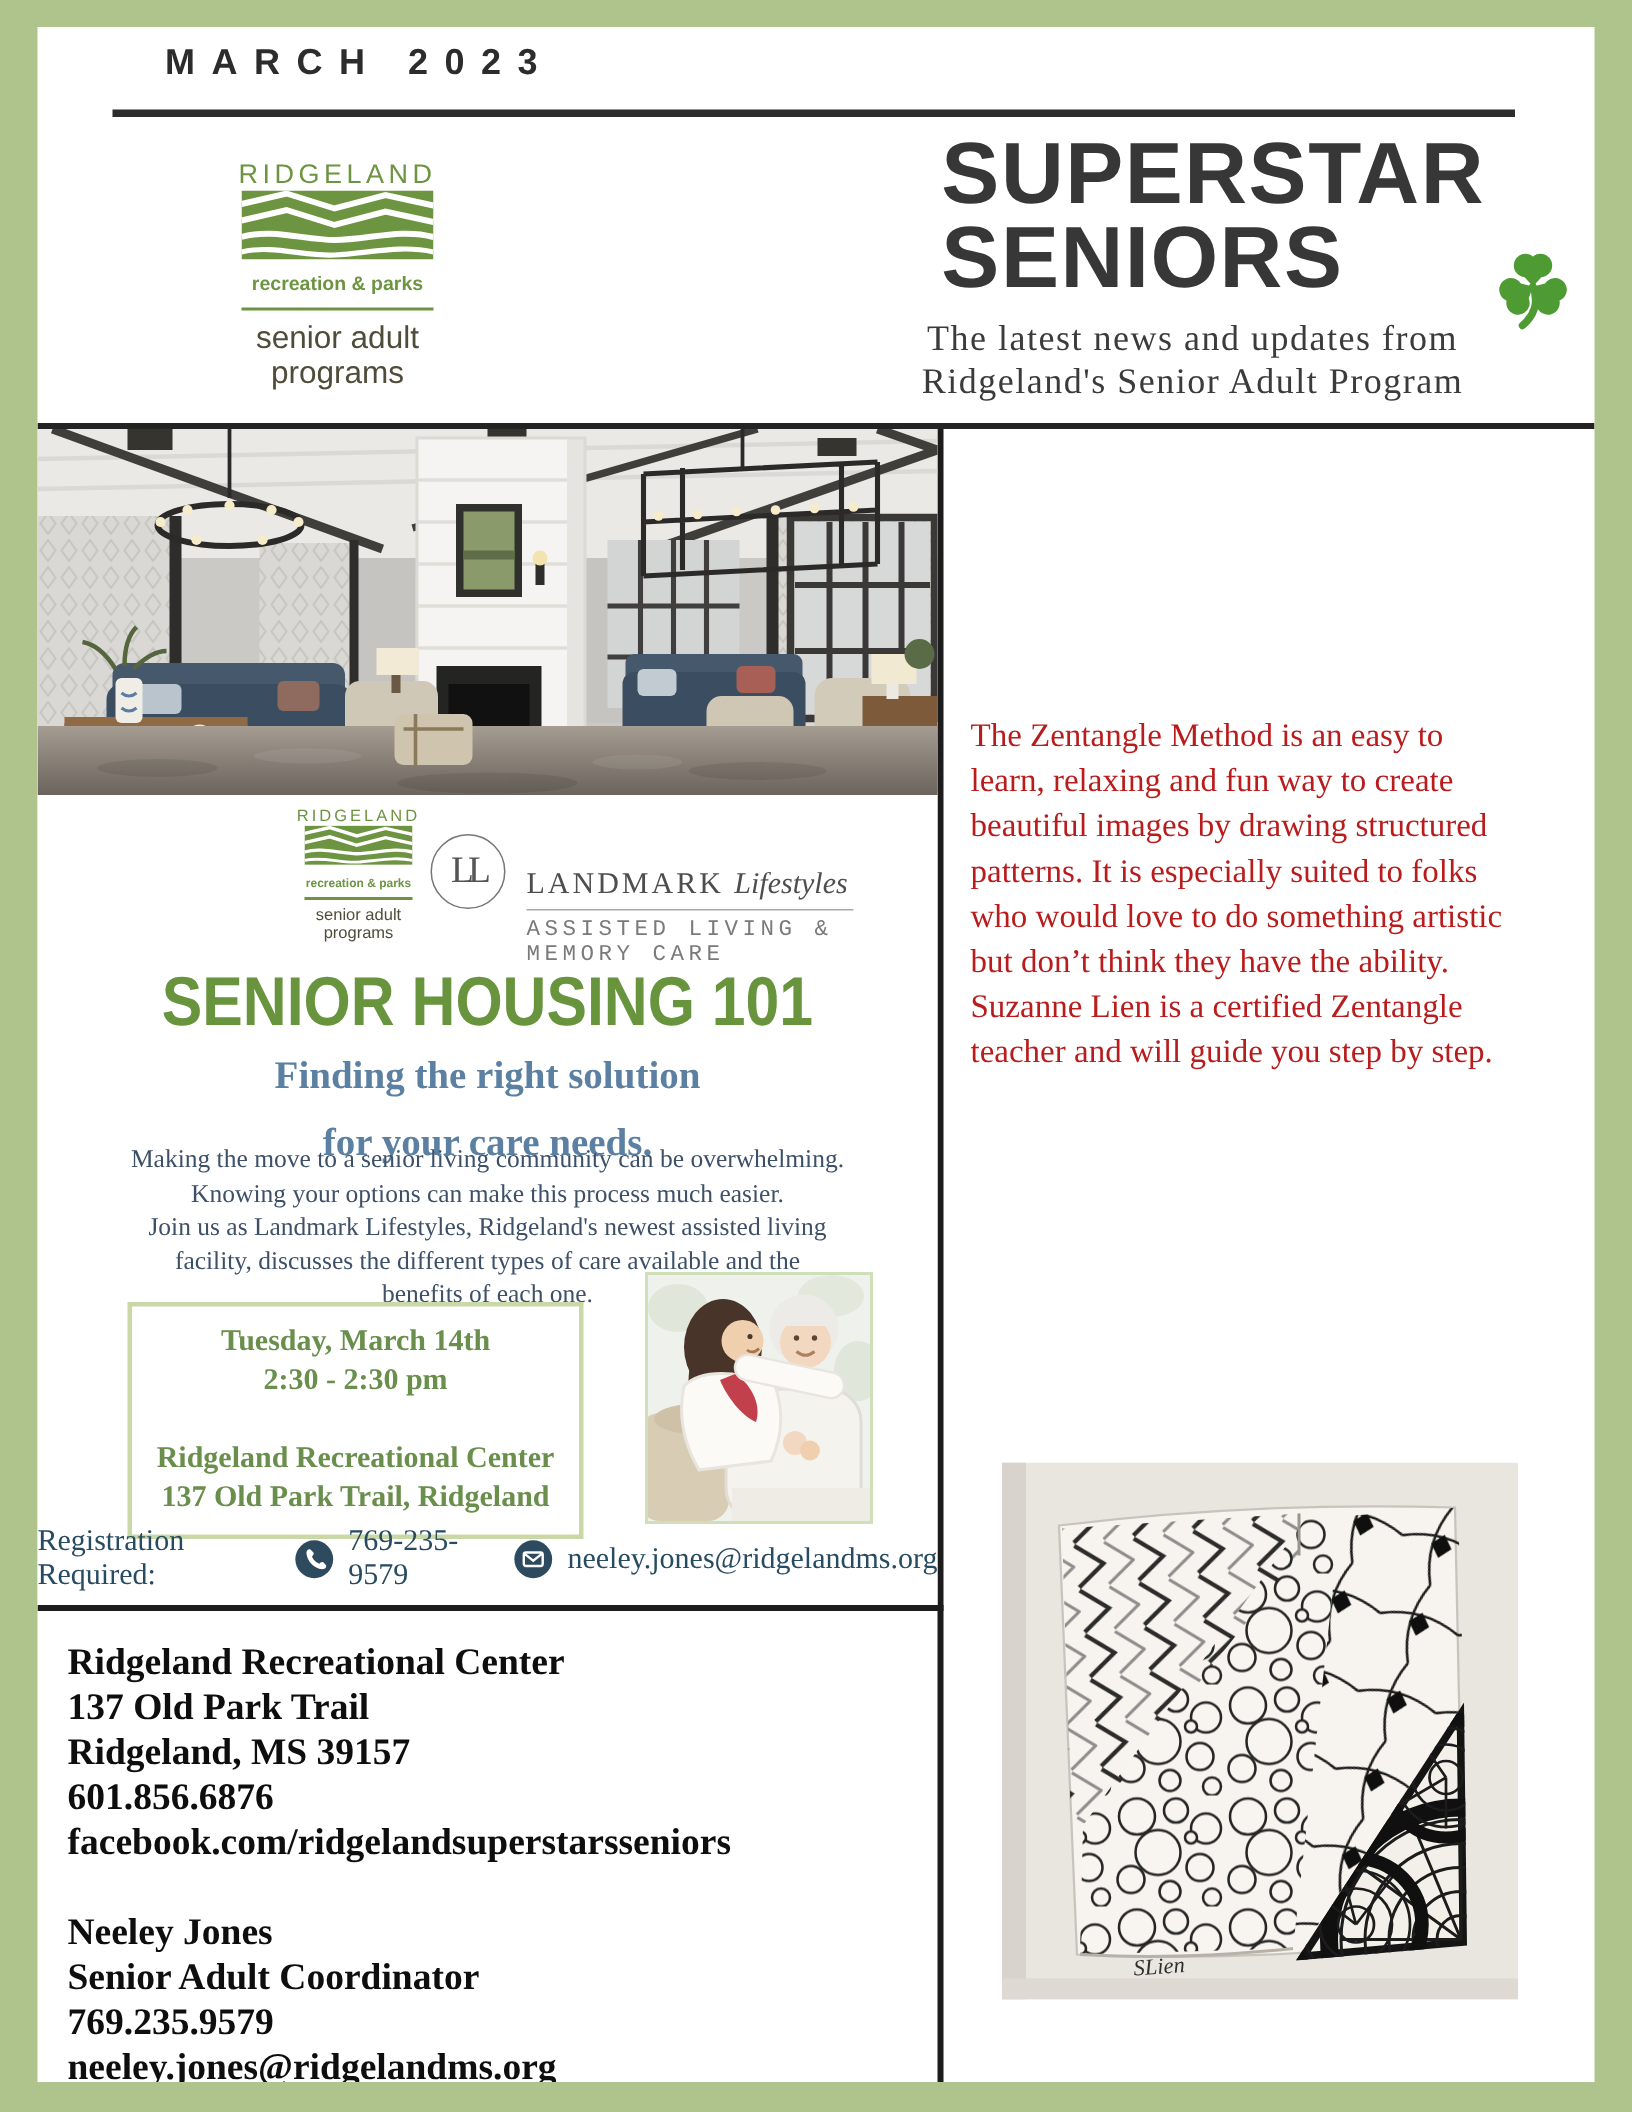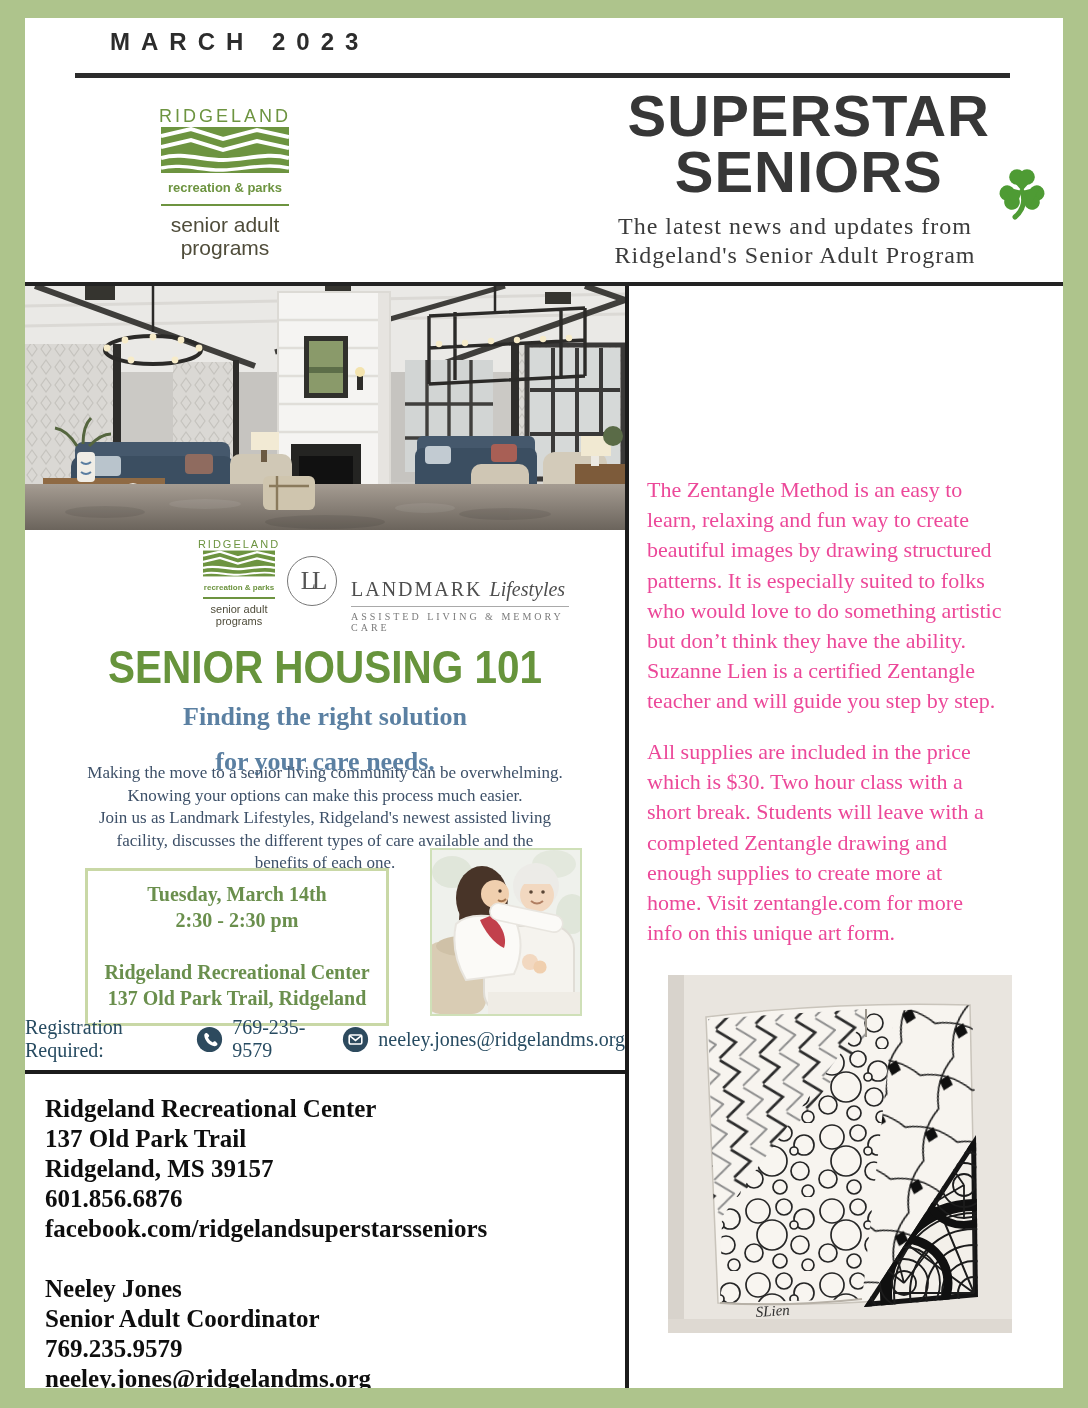--- a/index.html
+++ b/index.html
@@ -27,21 +27,21 @@
   .vdiv{left:600px;top:268px;width:4px;height:1102px;background:#1c1c1c;}
   .rule3{left:0px;top:1052px;width:604px;height:4px;background:#1c1c1c;}
 
   .rlogo{left:118px;top:88px;width:164px;text-align:center;}
   .rlogo .rname{font-family:"Liberation Sans",sans-serif;font-size:18px;letter-spacing:3px;color:#6d9440;}
   .rlogo .rdept{font-family:"Liberation Sans",sans-serif;font-weight:bold;font-size:13px;color:#6d9440;margin-top:3px;}
   .rlogo .rline{width:128px;height:2px;background:#6d9440;margin:9px auto 7px auto;}
   .rlogo .rprog{font-family:"Liberation Sans",sans-serif;font-size:21px;line-height:23px;color:#4f4c3a;}
 
   .title-block{
-    right:73px;top:70px;text-align:center;
+    right:73px;top:70px;text-align:left;
     font-family:"Liberation Sans",sans-serif;font-weight:bold;
     font-size:58px;line-height:56px;letter-spacing:1px;color:#373737;
   }
   .shamrock{right:15px;top:146px;}
   .subtitle{
     right:58px;top:194px;width:420px;text-align:center;
     font-size:24px;line-height:29px;letter-spacing:1px;color:#3b3b3b;
   }
 
   
@@ -57,21 +57,21 @@
   .lmk{left:262px;top:24px;width:300px;}
   .lmk-circle{
     position:absolute;left:0;top:2px;width:48px;height:48px;border:1.5px solid #777;
     border-radius:50%;text-align:center;line-height:48px;
     font-family:"Liberation Serif",serif;font-size:25px;letter-spacing:-4px;color:#555;
   }
   .lmk-right{position:absolute;left:64px;top:4px;width:230px;}
   .lmk-name{font-family:"Liberation Serif",serif;font-size:20px;letter-spacing:2px;color:#4e4e4e;margin-top:20px;}
   .lmk-name .it{font-style:italic;letter-spacing:0px;}
   .lmk-hr{width:218px;height:1px;background:#a9a9a9;margin:5px 0 4px 0;}
-  .lmk-tag{font-family:Liberation Serif, serif;font-size:10px;letter-spacing:3px;color:#7a7a7a;}
+  .lmk-tag{font-family:Liberation Mono, monospace;font-size:15px;letter-spacing:3px;color:#7a7a7a;}
 
   .sh101{left:0;top:110px;width:600px;text-align:center;
     font-family:"Liberation Sans",sans-serif;font-weight:bold;font-size:46px;color:#67943c;
     transform:scaleX(.88);}
   .subhead{left:0;top:164px;width:600px;text-align:center;
     font-weight:bold;font-size:26px;line-height:45px;color:#5b80a2;}
   .flyer-body{left:0;top:232px;width:600px;text-align:center;
     font-size:17px;line-height:22.5px;color:#3d5068;}
   .event-box{
     left:60px;top:338px;width:298px;padding:10px 0 12px 0;
@@ -85,21 +85,21 @@
     color:#274b61;font-size:20px;
   }
   .badge{width:27px;height:27px;flex:0 0 auto;}
 
   
   .contact{left:20px;top:1076px;font-weight:bold;font-size:25px;line-height:30px;color:#0e0e0e;}
   .contact .grp2{margin-top:30px;}
 
   
   .zen-header{left:622px;top:295px;font-weight:bold;font-size:24px;line-height:32.5px;color:#161616;}
-  .zen-p{font-size:22px;line-height:30.2px;color:#ec4899;}
+  .zen-p{font-size:22px;line-height:30.2px;color:#b91c1c;}
   .zen-p1{left:622px;top:457px;}
   .zen-p2{left:622px;top:719px;}
   .zen-img{left:643px;top:957px;width:344px;height:358px;}
 </style>
 </head>
 <body>
 
 <div class="page">
 
   <div class="abs march">MARCH 2023</div>
@@ -370,27 +370,20 @@
   </div>
 
   <div class="abs zen-p zen-p1 pre">The Zentangle Method is an easy to
 learn, relaxing and fun way to create
 beautiful images by drawing structured
 patterns. It is especially suited to folks
 who would love to do something artistic
 but don’t think they have the ability.
 Suzanne Lien is a certified Zentangle
 teacher and will guide you step by step.</div>
-  <div class="abs zen-p zen-p2 pre">All supplies are included in the price
-which is $30. Two hour class with a
-short break. Students will leave with a
-completed Zentangle drawing and
-enough supplies to create more at
-home. Visit zentangle.com for more
-info on this unique art form.</div>
 
   <svg class="abs zen-img" viewBox="0 0 344 358">
     <rect width="344" height="358" fill="#e9e5df"></rect>
     <rect width="16" height="358" fill="#d8d3cc"></rect>
     <rect y="344" width="344" height="14" fill="#ded9d2"></rect>
     <path d="M38,42 Q170,26 302,30 L308,316 Q180,334 50,328 Z" fill="#f7f4ef" stroke="#c9c4bb" stroke-width="1.5"></path>
     <defs>
       <pattern id="chev" width="40" height="30" patternUnits="userSpaceOnUse" patternTransform="rotate(-7)">
         <path d="M1,1 L19,15 L1,29" fill="none" stroke="#2b2b2b" stroke-width="2.8"></path>
         <path d="M21,1 L39,15 L21,29" fill="none" stroke="#8d8d8d" stroke-width="2"></path>

